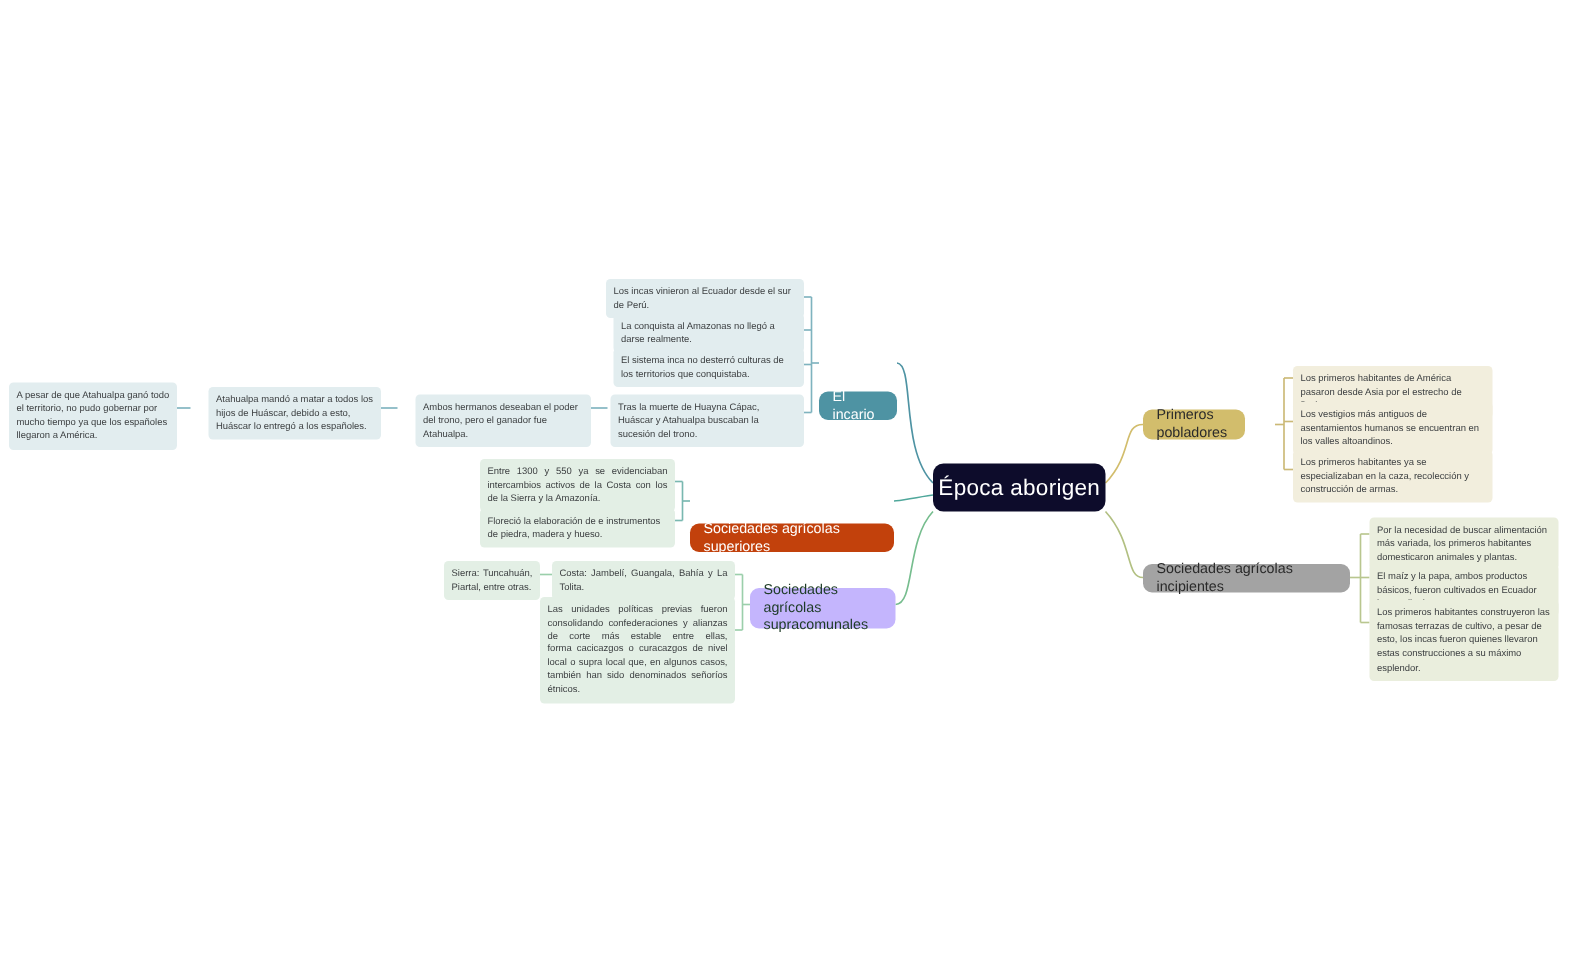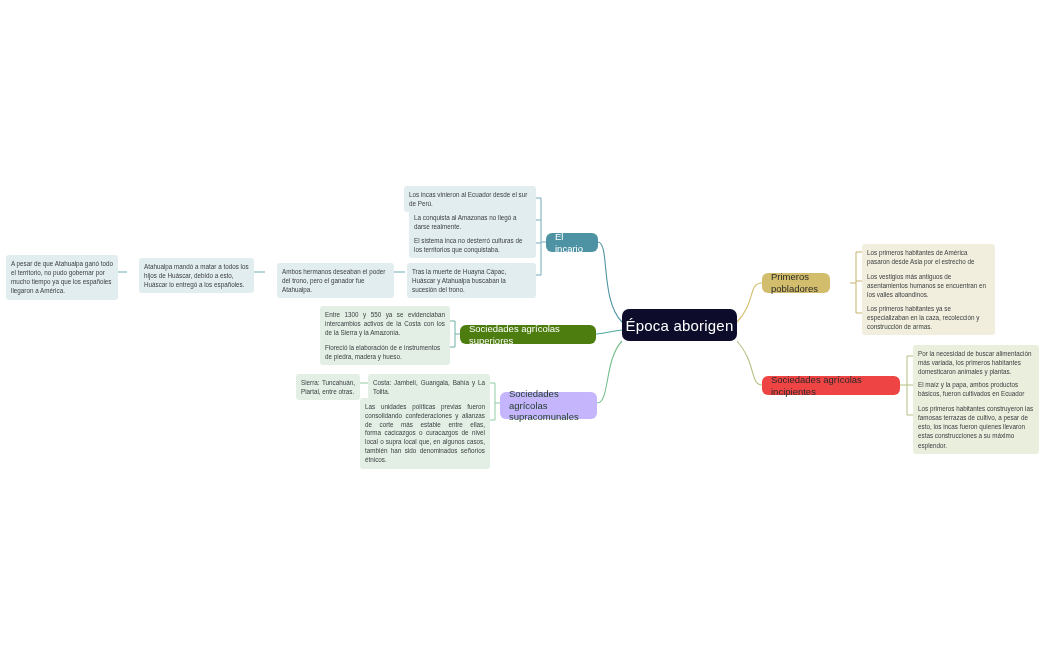--- a/index.html
+++ b/index.html
@@ -21,24 +21,24 @@
     padding:0 16px;white-space:nowrap;
   }
 
   
   .pill{
     border-radius:6px;display:flex;align-items:center;
     padding:5px 9px;font-size:9.5px;line-height:1.25;
     color:#2a2a2a;
   }
   .pill.gold{background:#d2bd6c;}
-  .pill.olive{background:#ef4444;}
-  .pill.teal{background:#4d7c0f;color:#ffffff;}
+  .pill.olive{background:#a3a3a3;}
+  .pill.teal{background:#c2410c;color:#ffffff;margin-top:24px;}
   .pill.seagreen{background:#c4b5fd;color:#1d3b26;}
-  .pill.blue{background:#4e93a3;color:#ffffff;}
+  .pill.blue{background:#4e93a3;color:#ffffff;margin-top:28px;}
 
   
   .leaf{
     border-radius:3px;padding:4px 5px;
     font-size:6.3px;line-height:1.45;color:#3d4042;
     box-sizing:border-box;
   }
   .leaf.cream{background:#f2eedd;}
   .leaf.sage{background:#eaeedd;}
   .leaf.ice{background:#e2edef;}

